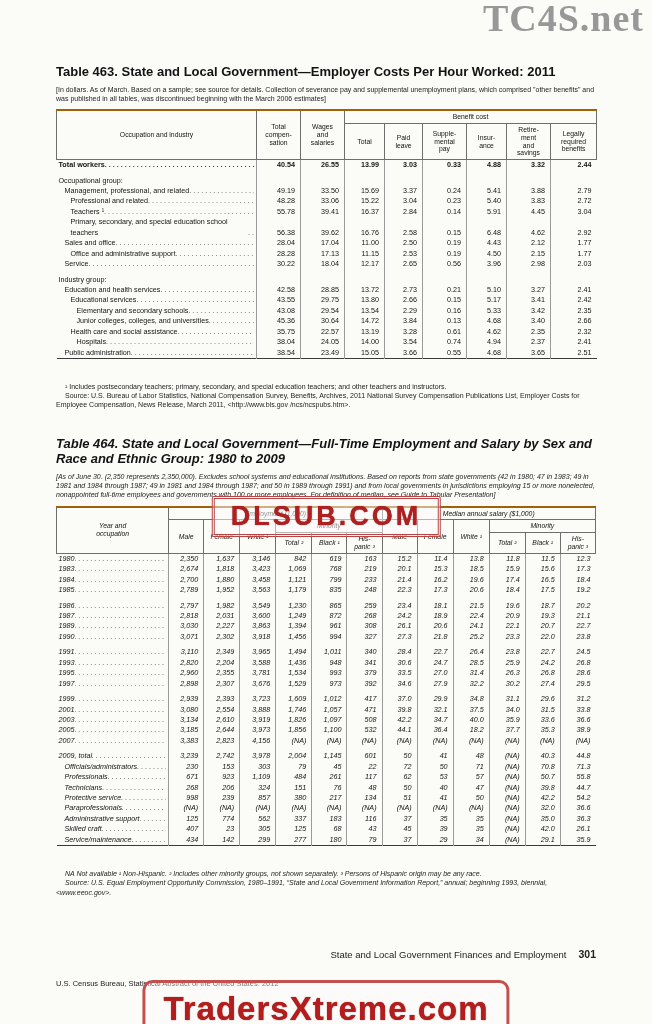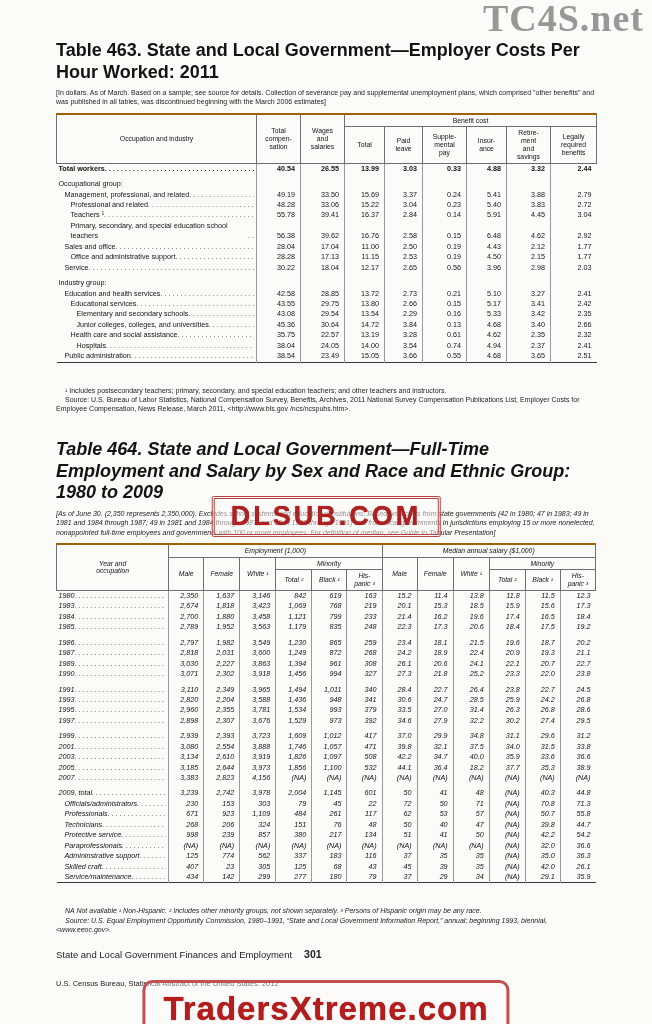--- a/index.html
+++ b/index.html
@@ -28,21 +28,21 @@
   }
   .wm-bottom {
     position: absolute; top: 980px; left: 50%; transform: translateX(-50%); z-index: 6;
     font-weight: bold; font-size: 33px; letter-spacing: 1px; white-space: nowrap;
     color: #b51d1d; text-shadow: 0 0 1px #7a0f0f;
     border: 3px solid #c34f4f; border-radius: 10px; padding: 7px 18px;
     background: rgba(255, 252, 252, 0.4);
   }
 
   
-  .t-title { font-size: 18px; font-weight: bold; line-height: 1.2; margin-bottom: 5px; }
+  .t-title { font-size: 13px; font-weight: bold; line-height: 1.2; margin-bottom: 5px; margin-top: 24px; }
   .note { font-size: 7px; line-height: 1.32; margin-bottom: 6px; color: #1c1c1c; }
 
   
   table { border-collapse: collapse; width: 100%; table-layout: fixed;
           border-top: 2px solid #a16207; border-bottom: 1.5px solid #3a3a3a; margin-bottom: 23px; }
   th { font-weight: normal; font-size: 6.8px; line-height: 1.15; text-align: center;
        vertical-align: middle; border: 1px solid #6e6e6e; white-space: pre-line; padding: 2px 1px; }
   td { font-size: 7.2px; line-height: 1.45; vertical-align: bottom; padding: 0 2px; }
   td.num { text-align: right; padding-right: 5px; border-left: 1px solid #9a9a9a; }
   td.lbl { overflow: hidden; }
@@ -53,21 +53,21 @@
   .ind1 { padding-left: 6px; } .ind2 { padding-left: 12px; } .ind3 { padding-left: 18px; }
   .bold { font-weight: bold; }
   tr.gap > td { padding-top: 5px; }
 
   
   .fnote { font-size: 7px; line-height: 1.32; text-indent: 9px; color: #1c1c1c; }
   .sect464 { margin-top: 26px; font-style: italic; }
 
   
   .footer { position: absolute; left: 56px; width: 540px; top: 948px; }
-  .footer-line1 { font-size: 9.5px; color: #222; }
+  .footer-line1 { text-align: right; font-size: 9.5px; color: #222; }
   .footer-line1 .pageno { font-weight: bold; font-size: 10.5px; margin-left: 12px; }
   .footer-line2 { font-size: 7.5px; margin-top: 19px; color: #222; }
 </style>
 </head>
 <body>
 
 <div class="wm-top">TC4S.net</div>
 
 <div class="page">
 

